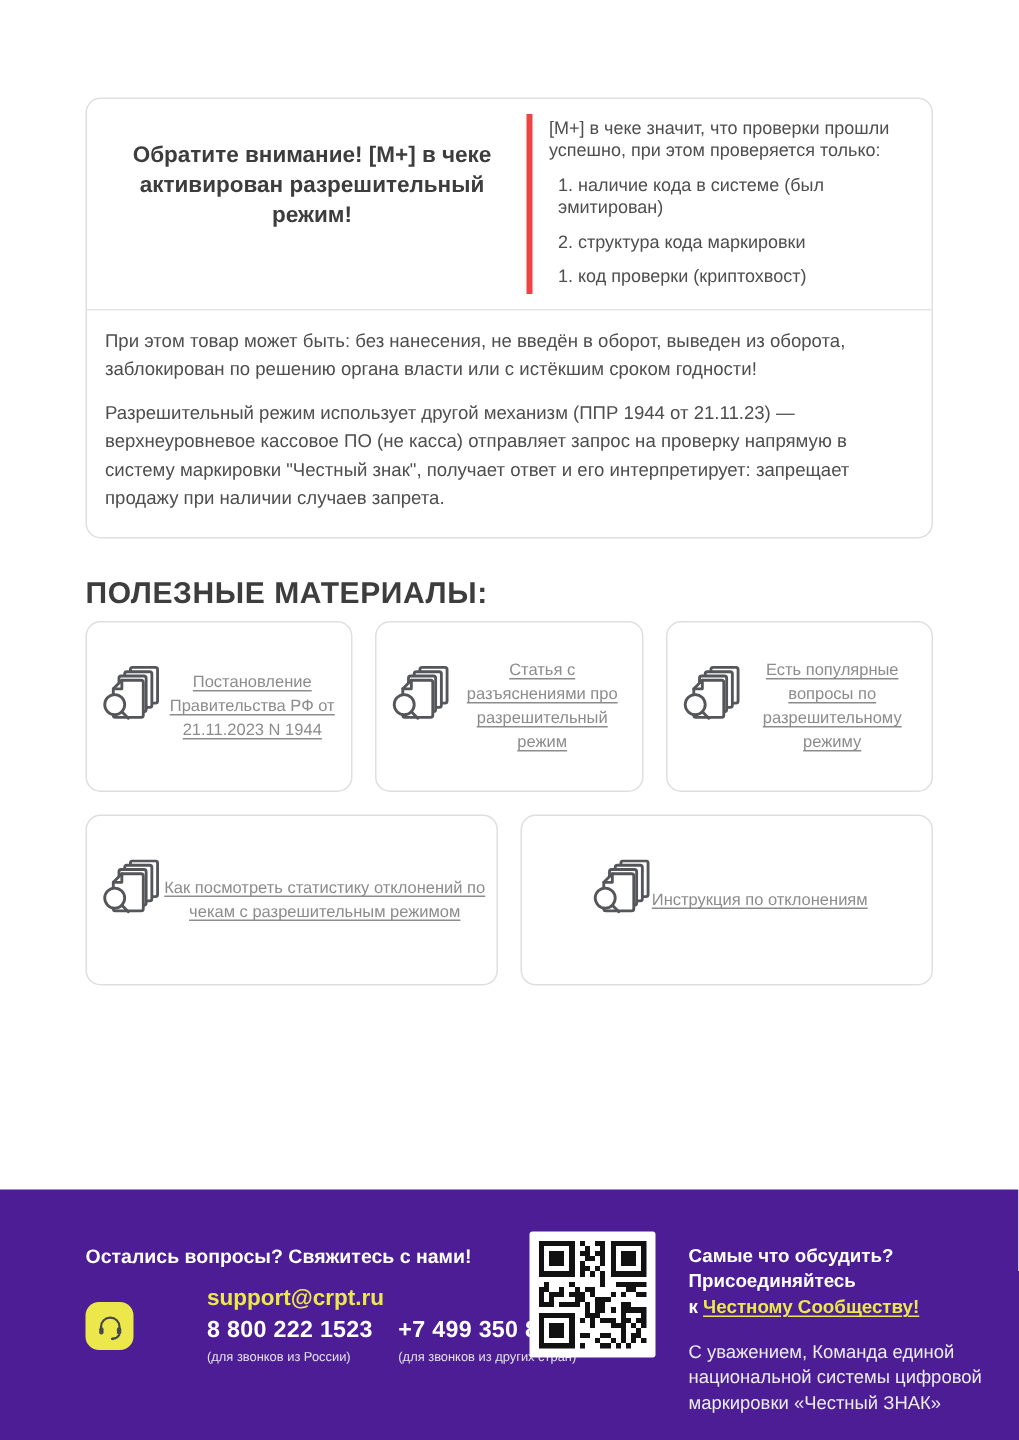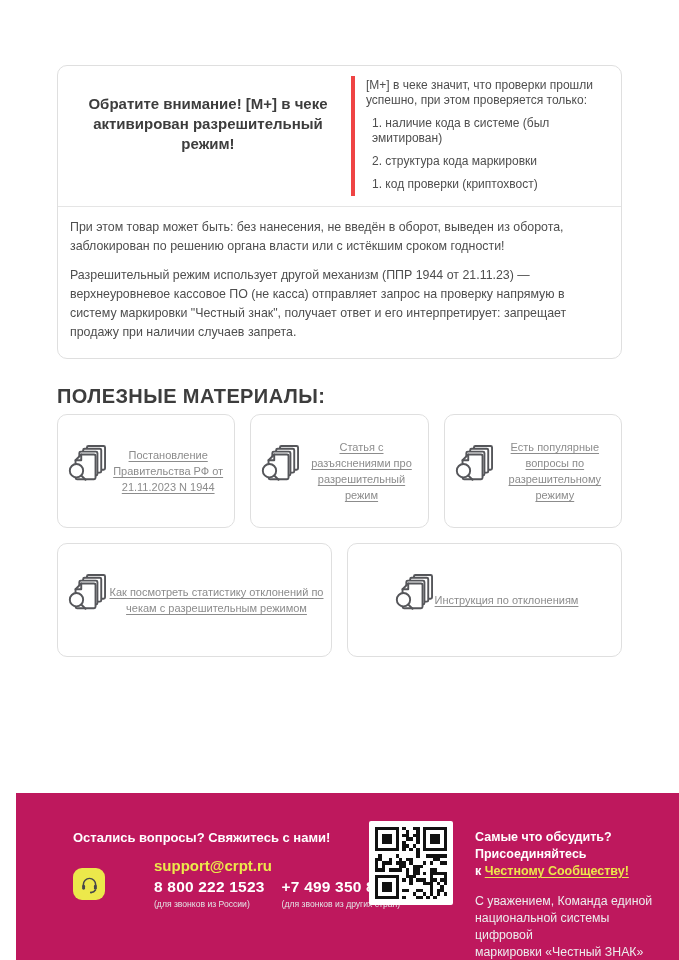--- a/index.html
+++ b/index.html
@@ -85,23 +85,23 @@
     font-size: 11px;
     line-height: 16px;
     color: #8C8C8C;
     text-decoration: underline;
     text-underline-offset: 2px;
   }
 
   
   .footer {
     position: absolute;
-    left: 16px; right: 0; bottom: 0;
+    left: 0; right: 0; bottom: 0;
     height: 167px;
-    background: #be185d;
+    background: #4c1d95;
   }
   .footer-inner { display: flex; padding: 34px 24px 0 57px; }
   .footer-left { width: 296px; flex: none; }
   .contact-heading {
     font-size: 13px;
     font-weight: bold;
     color: #FFFFFF;
     margin: 3px 0 12px 0;
   }
   .contact-row { display: flex; align-items: center; gap: 36px; }

